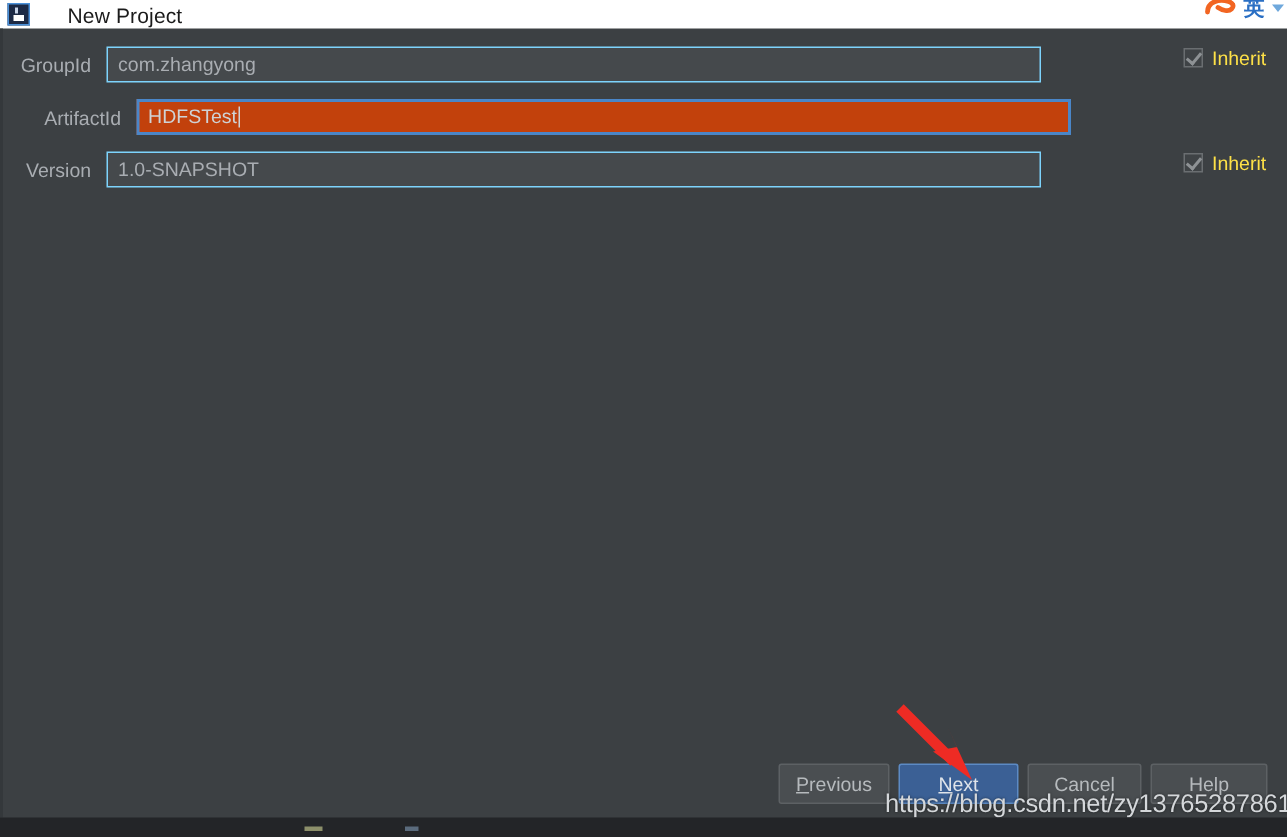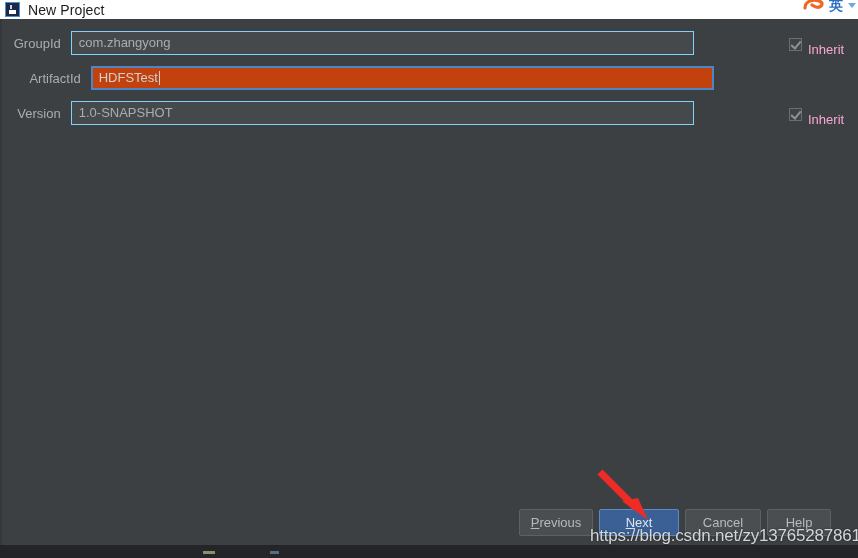--- a/index.html
+++ b/index.html
@@ -24,20 +24,21 @@
 
   
   .titlebar {
     position: absolute;
     left: 0; top: 0;
     width: 858px;
     height: 19px;
     background: #ffffff;
     display: flex;
     align-items: center;
+    gap: 17px;
   }
   .title-icon {
     width: 15px;
     height: 15px;
     margin-left: 5px;
     margin-top: -1px;
     position: relative;
     background: #1d2a45;
     border: 1px solid #4a90d9;
     box-sizing: border-box;
@@ -183,23 +184,22 @@
     left: 3px;
     top: 0px;
     width: 4px;
     height: 8px;
     border-right: 2px solid #8e9295;
     border-bottom: 2px solid #8e9295;
     transform: rotate(40deg);
   }
   .inherit-label {
     font-size: 13px;
-    color: #f9a8d4;
-    white-space: nowrap;
-    margin-top: 11px;
+    color: #fde047;
+    white-space: nowrap;
   }
 
   
   .buttonbar {
     position: absolute;
     left: 0;
     top: 509px;
     width: 858px;
     height: 31px;
   }
@@ -222,21 +222,21 @@
   .btn u { text-decoration: underline; }
   .btn-previous { left: 519px; width: 74px; }
   .btn-next {
     left: 599px;
     width: 80px;
     background: #3b6095;
     border: 1px solid #5c8ac4;
     color: #dfe4ea;
   }
   .btn-cancel { left: 685px; width: 76px; align-items: center; }
-  .btn-help   { left: 767px; width: 64px; }
+  .btn-help   { left: 767px; width: 78px; }
 
   
   .arrow {
     position: absolute;
     left: 592px;
     top: 468px;
     width: 70px;
     height: 60px;
     pointer-events: none;
   }

